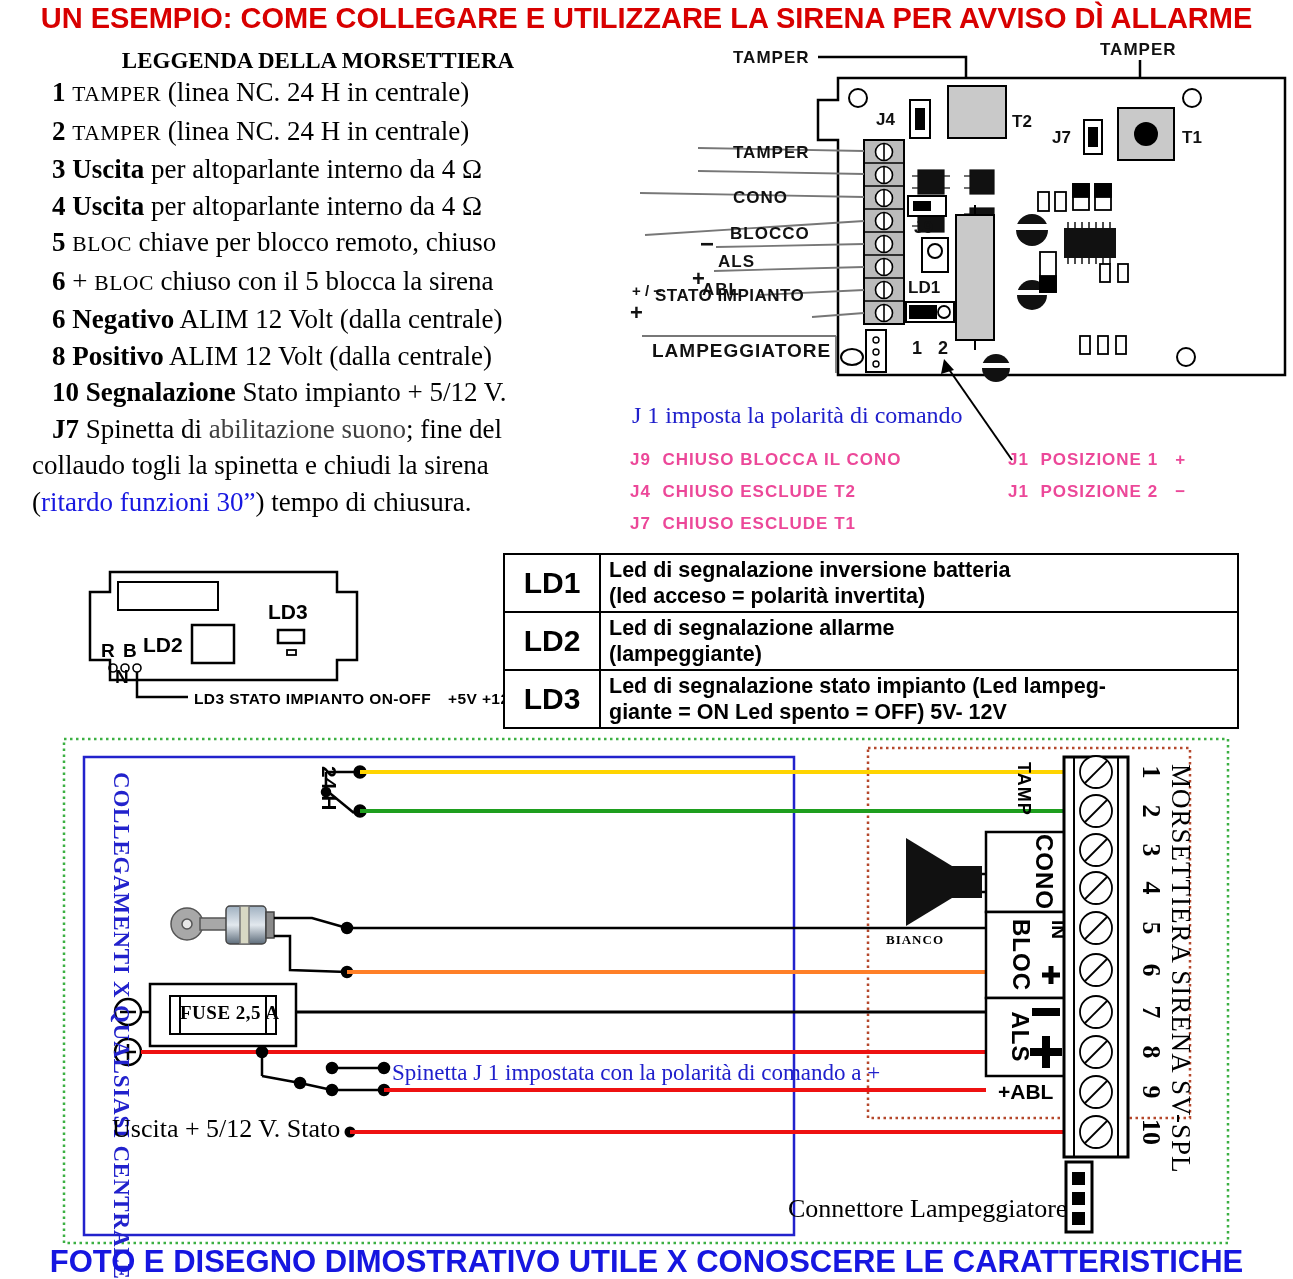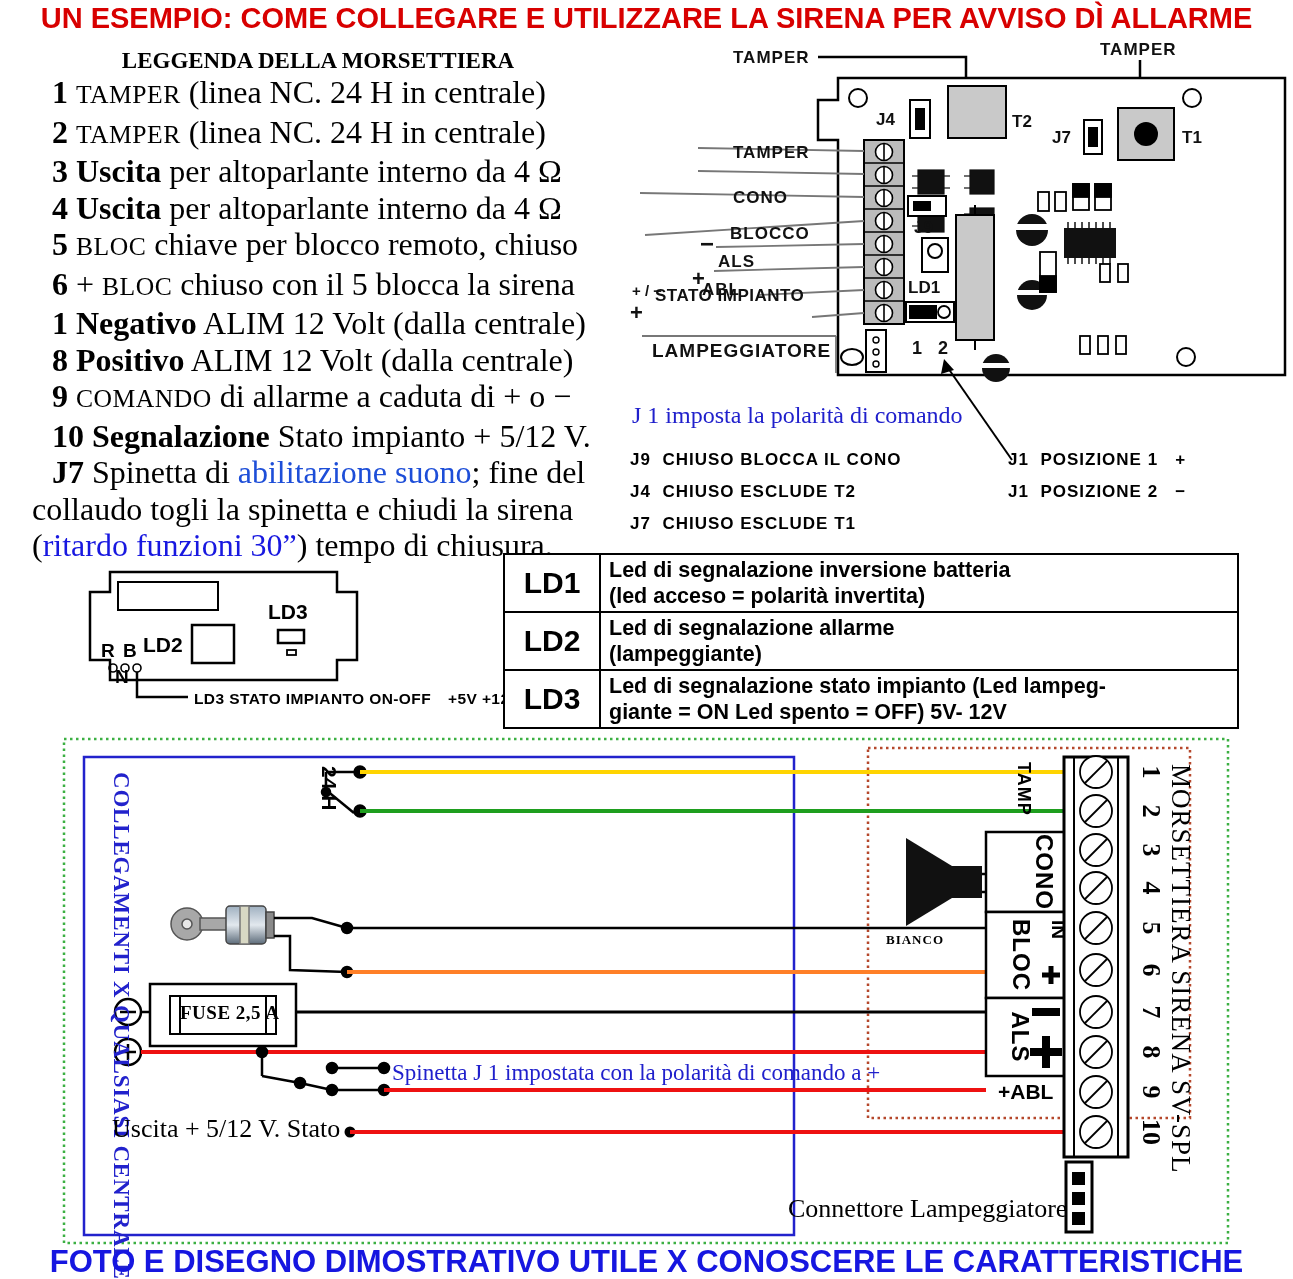--- a/index.html
+++ b/index.html
@@ -8,30 +8,30 @@
   .abs{position:absolute;}
   .ser{font-family:"Liberation Serif",serif;}
   .sb{font-family:"Liberation Sans",sans-serif;font-weight:bold;}
   #title{left:0;top:2px;width:100%;text-align:center;font-size:29px;font-weight:bold;
          color:#D80000;letter-spacing:0px;white-space:nowrap;}
   #footer{left:0;top:1244px;width:100%;text-align:center;font-size:31px;font-weight:bold;
           color:#1616E0;white-space:nowrap;}
   
   #legend{left:18px;top:48px;width:630px;color:#000;}
   #legend .hd{font-family:"Liberation Serif",serif;font-weight:bold;font-size:23px;text-align:center;width:600px;}
-  #legend .ln{font-family:"Liberation Serif",serif;font-size:32px;line-height:36.5px;padding-left:34px;white-space:nowrap;}
+  #legend .ln{font-family:"Liberation Serif",serif;font-size:27px;line-height:36.5px;padding-left:34px;white-space:nowrap;}
   #legend .cont{padding-left:14px;}
   #legend .b{font-weight:bold;}
   #legend .sc{font-size:0.80em;letter-spacing:0.5px;}
-  #legend .red{color:#1d4ed8;}
+  #legend .red{color:#404040;}
   #legend .blu{color:#1818E0;text-align:center;}
   
   .blab{font-weight:bold;font-size:17px;color:#111;white-space:nowrap;}
   .sign{font-weight:bold;font-size:20px;color:#111;}
-  .jnote{font-weight:bold;font-size:17px;color:#000000;letter-spacing:1px;white-space:nowrap;}
+  .jnote{font-weight:bold;font-size:17px;color:#ec4899;letter-spacing:1px;white-space:nowrap;}
   .bluser{font-family:"Liberation Serif",serif;color:#2020CC;white-space:nowrap;}
   
   #ldtable{left:503px;top:553px;border-collapse:collapse;}
   #ldtable td{border:2.5px solid #000;background:#fff;}
   #ldtable td.c1{width:92px;text-align:center;font-weight:bold;font-size:30px;}
   #ldtable td.c2{width:620px;font-weight:bold;font-size:21.5px;line-height:26px;padding:2px 8px;}
   
   text{font-family:"Liberation Sans",sans-serif;}
   .svtser{font-family:"Liberation Serif",serif;}
   .mid{text-anchor:middle;}
@@ -354,23 +354,22 @@
   <div id="title" class="abs">UN ESEMPIO: COME COLLEGARE E UTILIZZARE LA SIRENA PER AVVISO DÌ ALLARME</div>
 
   <div id="legend" class="abs">
     <div class="hd">LEGGENDA DELLA MORSETTIERA</div>
     <div class="ln"><span class="b">1 </span><span class="sc">TAMPER</span><span> (linea NC. 24 H in centrale)</span></div>
     <div class="ln"><span class="b">2 </span><span class="sc">TAMPER</span><span> (linea NC. 24 H in centrale)</span></div>
     <div class="ln"><span class="b">3 Uscita</span><span> per altoparlante interno da 4 Ω</span></div>
     <div class="ln"><span class="b">4 Uscita</span><span> per altoparlante interno da 4 Ω</span></div>
     <div class="ln"><span class="b">5 </span><span class="sc">BLOC</span><span> chiave per blocco remoto, chiuso</span></div>
     <div class="ln"><span class="b">6 </span><span>+ </span><span class="sc">BLOC</span><span> chiuso con il 5 blocca la sirena</span></div>
-    <div class="ln"><span class="b">1 Negativo</span><span> ALIM 12 Volt (dalla centrale)</span></div>
+    <div class="ln"><span class="b">6 Negativo</span><span> ALIM 12 Volt (dalla centrale)</span></div>
     <div class="ln"><span class="b">8 Positivo</span><span> ALIM 12 Volt (dalla centrale)</span></div>
-    <div class="ln"><span class="b">9 </span><span class="sc">COMANDO</span><span> di allarme a caduta di + o −</span></div>
     <div class="ln"><span class="b">10 Segnalazione</span><span> Stato impianto + 5/12 V.</span></div>
     <div class="ln"><span class="b">J7</span><span> Spinetta di </span><span class="red">abilitazione suono</span><span>; fine del</span></div>
     <div class="ln cont"><span>collaudo togli la spinetta e chiudi la sirena</span></div>
     <div class="ln cont"><span>(</span><span class="blu">ritardo funzioni 30”</span><span>) tempo di chiusura.</span></div>
   </div>
 
   <div class="abs blab" style="left:733px;top:48px;letter-spacing:1px;">TAMPER</div>
   <div class="abs blab" style="left:1100px;top:40px;letter-spacing:1px;">TAMPER</div>
   <div class="abs blab" style="left:876px;top:110px;">J4</div>
   <div class="abs blab" style="left:1012px;top:112px;">T2</div>

